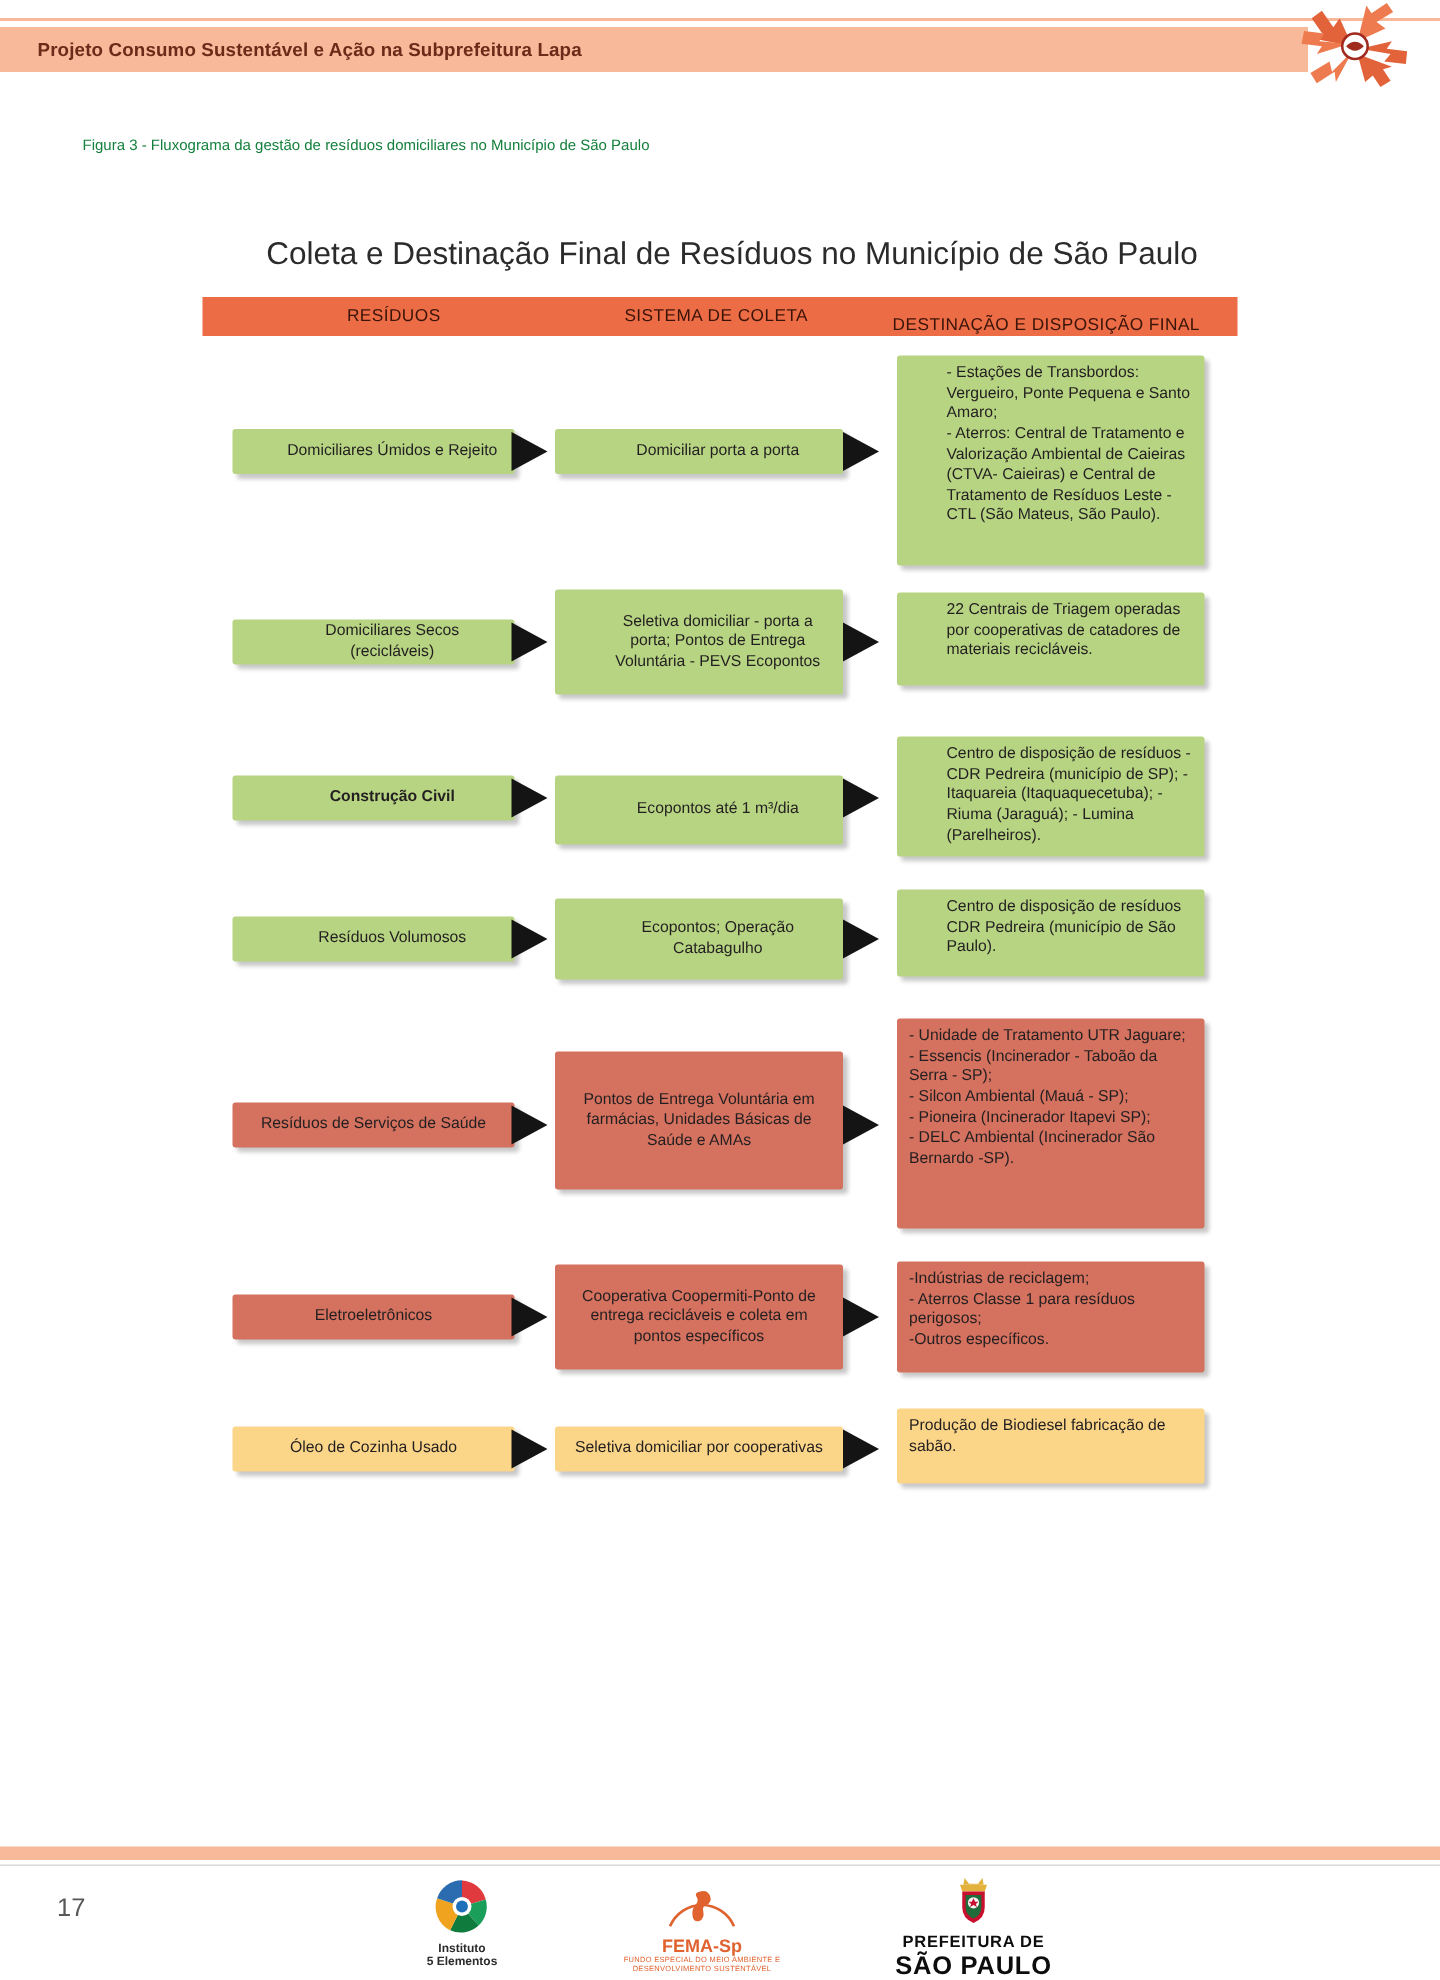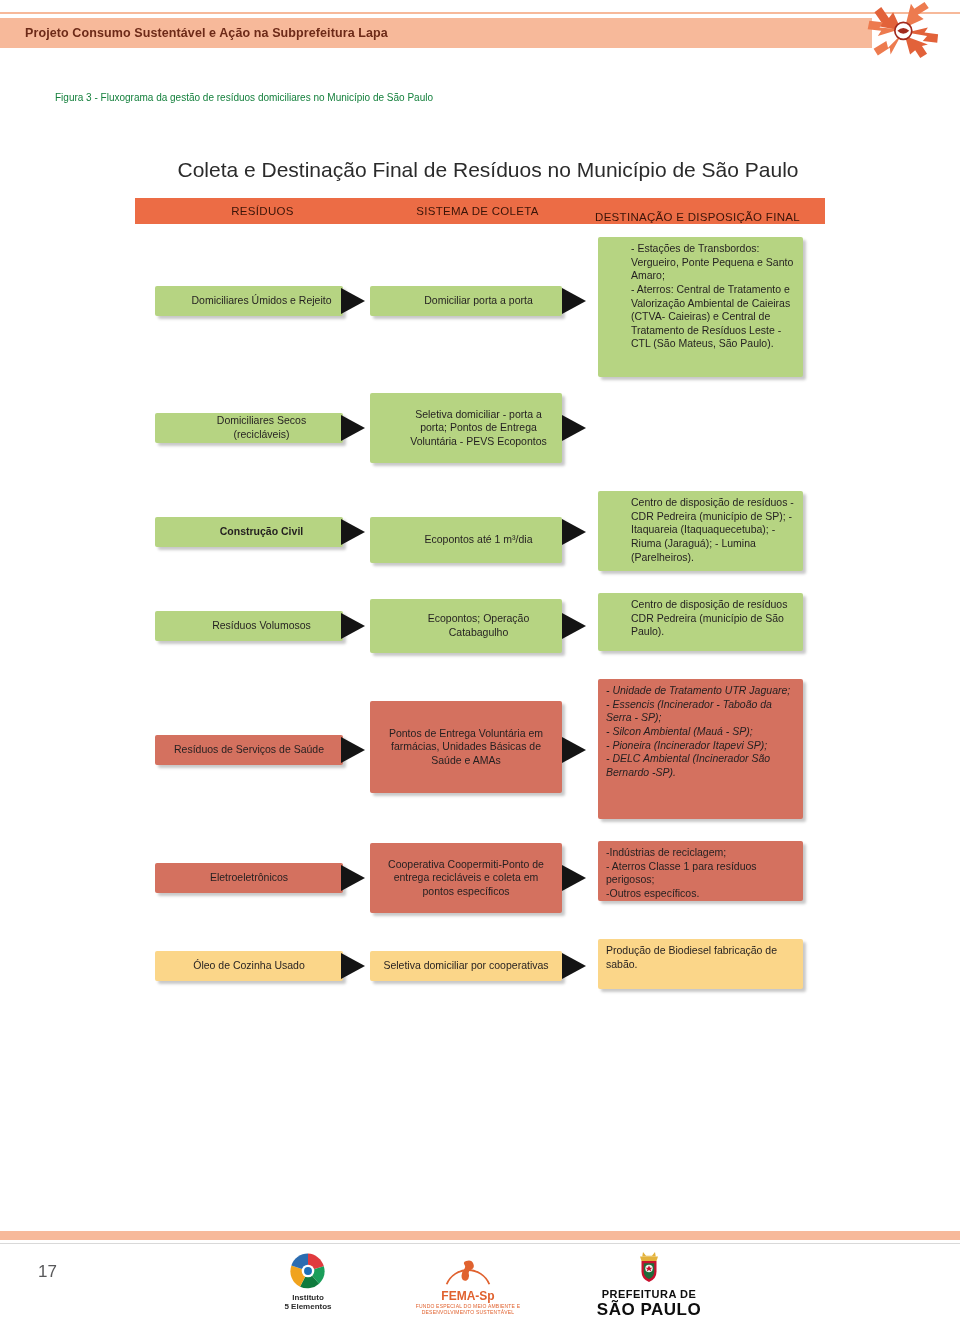--- a/index.html
+++ b/index.html
@@ -177,20 +177,21 @@
         <div class="arrow a2" style="top:56px;"></div>
         <div class="box green col3" style="top:5px;height:140px;white-space:pre-line;">- Estações de Transbordos: Vergueiro, Ponte Pequena e Santo Amaro;
 - Aterros: Central de Tratamento e Valorização Ambiental de Caieiras (CTVA- Caieiras) e Central de Tratamento de Resíduos Leste -CTL (São Mateus, São Paulo).</div>
       </div>
 
       <div class="row" style="height:100px;">
         <div class="box green col1 vcenter" style="top:26px;height:30px;">Domiciliares Secos (recicláveis)</div>
         <div class="arrow a1" style="top:28px;"></div>
         <div class="box green col2 vcenter" style="top:6px;height:70px;">Seletiva domiciliar - porta a porta; Pontos de Entrega Voluntária - PEVS Ecopontos</div>
         <div class="arrow a2" style="top:28px;"></div>
+        <div class="box green col3" style="top:8px;height:62px;">22 Centrais de Triagem operadas por  cooperativas de catadores de materiais recicláveis.</div>
       </div>
 
       <div class="row" style="height:98px;">
         <div class="box green col1 vcenter" style="top:30px;height:30px;font-weight:bold;">Construção Civil</div>
         <div class="arrow a1" style="top:32px;"></div>
         <div class="box green col2 vcenter" style="top:30px;height:46px;">Ecopontos até 1 m³/dia</div>
         <div class="arrow a2" style="top:32px;"></div>
         <div class="box green col3" style="top:4px;height:80px;">Centro de disposição de resíduos - CDR  Pedreira (município de SP); -Itaquareia  (Itaquaquecetuba); - Riuma (Jaraguá); - Lumina (Parelheiros).</div>
       </div>
 
@@ -200,33 +201,33 @@
         <div class="box green col2 vcenter" style="top:14px;height:54px;">Ecopontos; Operação Catabagulho</div>
         <div class="arrow a2" style="top:28px;"></div>
         <div class="box green col3" style="top:8px;height:58px;">Centro de disposição de resíduos CDR  Pedreira (município de São Paulo).</div>
       </div>
 
       <div class="row" style="height:162px;">
         <div class="box salmon col1 vcenter" style="top:62px;height:30px;">Resíduos de Serviços de Saúde</div>
         <div class="arrow a1" style="top:64px;"></div>
         <div class="box salmon col2 vcenter" style="top:28px;height:92px;">Pontos de Entrega Voluntária em farmácias, Unidades Básicas de Saúde e AMAs</div>
         <div class="arrow a2" style="top:64px;"></div>
-        <div class="box salmon col3" style="top:6px;height:140px;white-space:pre-line;font-style:italic;">- Unidade de Tratamento  UTR Jaguare;
+        <div class="box salmon col3" style="top:6px;height:140px;white-space:pre-line;">- Unidade de Tratamento  UTR Jaguare;
 - Essencis (Incinerador - Taboão da Serra - SP);
 - Silcon Ambiental (Mauá - SP);
 - Pioneira (Incinerador Itapevi SP);
 - DELC Ambiental (Incinerador São Bernardo -SP).</div>
       </div>
 
       <div class="row" style="height:92px;">
         <div class="box salmon col1 vcenter" style="top:28px;height:30px;">Eletroeletrônicos</div>
         <div class="arrow a1" style="top:30px;"></div>
         <div class="box salmon col2 vcenter" style="top:8px;height:70px;">Cooperativa Coopermiti-Ponto de entrega recicláveis e coleta em pontos específicos</div>
         <div class="arrow a2" style="top:30px;"></div>
-        <div class="box salmon col3" style="top:6px;height:60px;white-space:pre-line;">-Indústrias de reciclagem;
+        <div class="box salmon col3" style="top:6px;height:74px;white-space:pre-line;">-Indústrias de reciclagem;
 - Aterros  Classe 1 para resíduos perigosos;
 -Outros específicos.</div>
       </div>
 
       <div class="row" style="height:90px;">
         <div class="box yellow col1 vcenter" style="top:24px;height:30px;">Óleo de Cozinha Usado</div>
         <div class="arrow a1" style="top:26px;"></div>
         <div class="box yellow col2 vcenter" style="top:24px;height:30px;">Seletiva domiciliar por cooperativas</div>
         <div class="arrow a2" style="top:26px;"></div>
         <div class="box yellow col3" style="top:12px;height:50px;">Produção de Biodiesel fabricação de sabão.</div>

